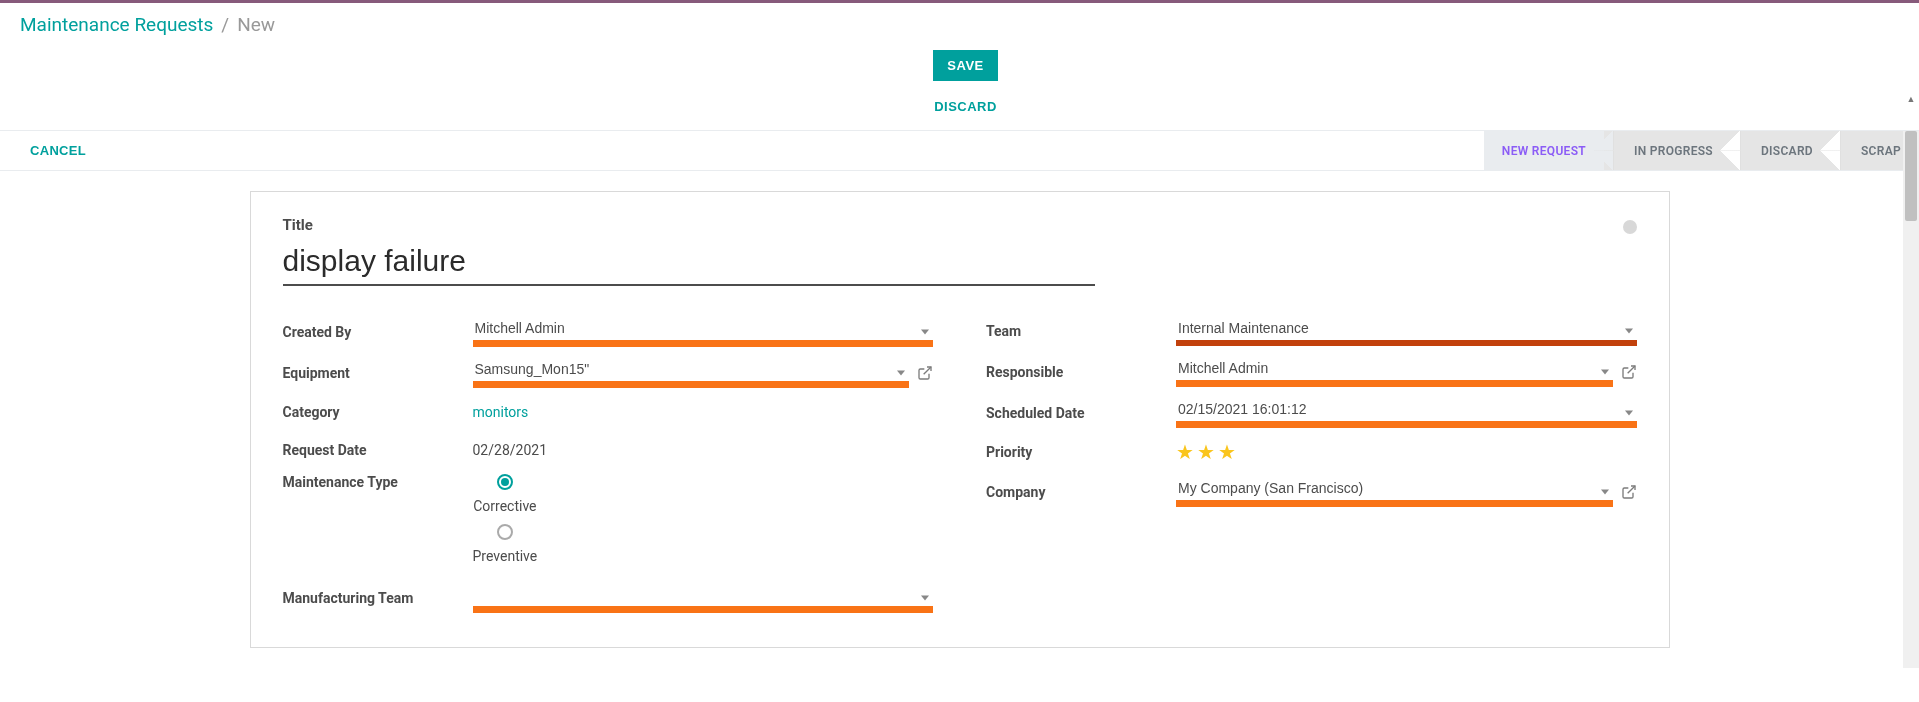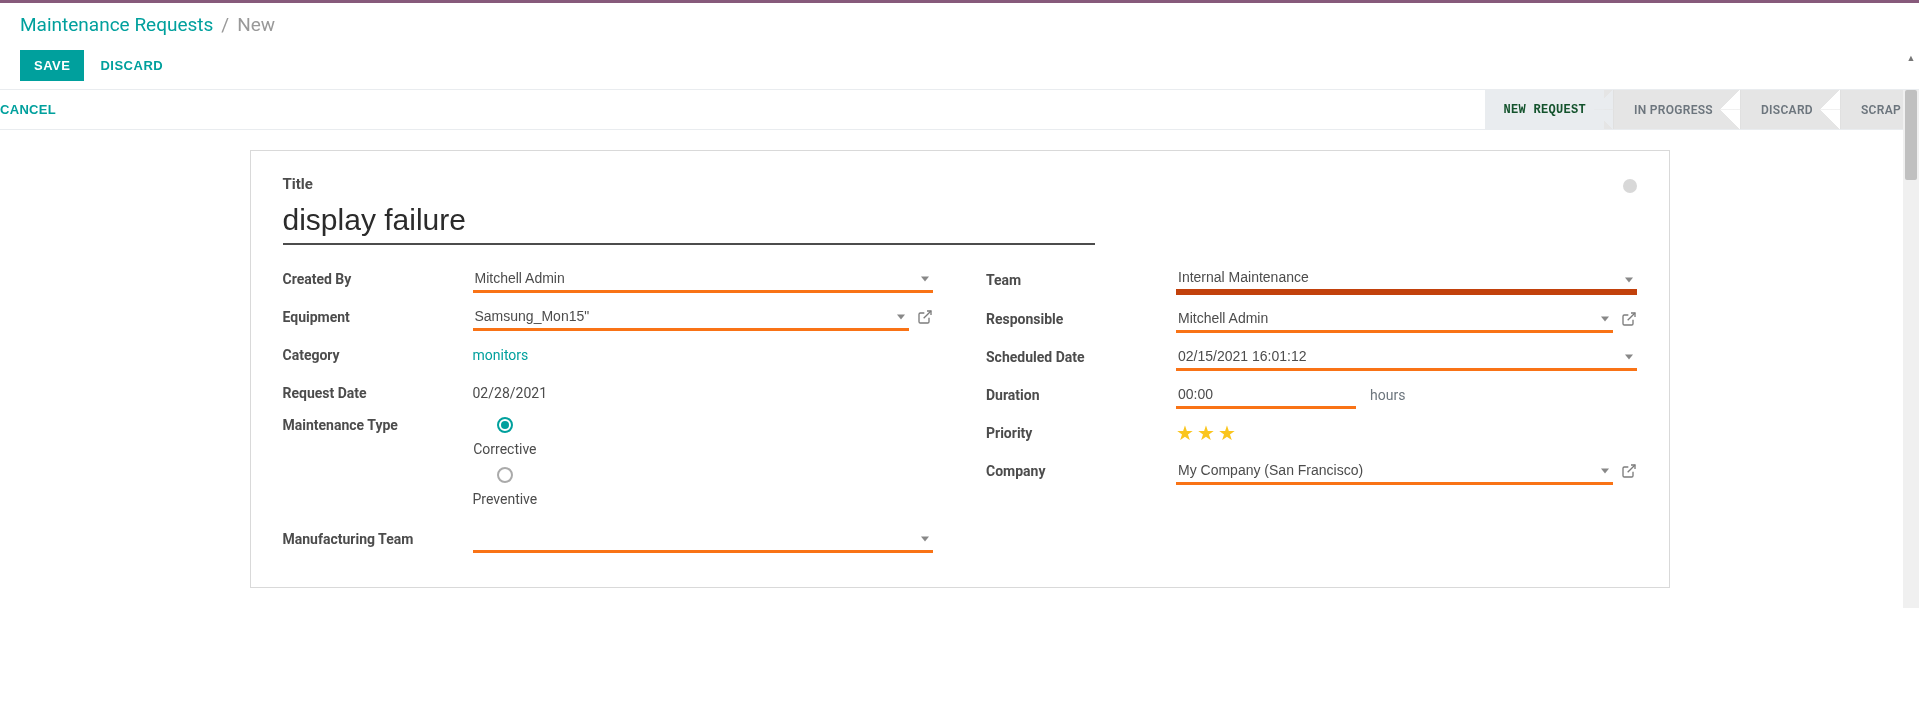--- a/index.html
+++ b/index.html
@@ -6,71 +6,71 @@
   body { font-family: -apple-system, BlinkMacSystemFont, "Segoe UI", Roboto, "Helvetica Neue", Arial, sans-serif; font-size: 14px; color: #4c4c4c; background: #fff; }
   
   .top-border { height: 3px; background: #875A7B; }
   
   .header { padding: 10px 8px 8px 20px; border-bottom: 1px solid #e9ecef; }
   .breadcrumbs { font-size: 19px; margin-bottom: 14px; display: flex; align-items: center; gap: 8px; }
   .breadcrumb-link { color: #00A09D; text-decoration: none; cursor: pointer; }
   .breadcrumb-sep { color: #999; }
   .breadcrumb-current { color: #999; }
   
-  .actions { display: flex; gap: 10px; align-items: center; }
+  .actions { display: flex; gap: 10px; align-items: center; flex-direction: column; }
   .btn-save { background: #00A09D; color: #fff; border: none; padding: 8px 14px; font-size: 13px; font-weight: 600; cursor: pointer; letter-spacing: 0.5px; }
   .btn-discard { color: #00A09D; background: none; border: none; font-size: 13px; font-weight: 600; cursor: pointer; letter-spacing: 0.5px; padding: 8px 6px; }
   
-  .subheader { display: flex; justify-content: space-between; align-items: stretch; border-bottom: 1px solid #e9ecef; height: 40px; }
+  .subheader { display: flex; justify-content: space-between; align-items: stretch; border-bottom: 1px solid #e9ecef; padding-left: 30px; height: 40px; }
   .cancel-btn { color: #00A09D; background: none; border: none; font-size: 13px; font-weight: 600; cursor: pointer; letter-spacing: 0.3px; align-self: center; }
   
   .status-bar { display: flex; align-items: stretch; }
   .status-step { display: flex; align-items: center; padding: 0 18px; font-size: 12px; font-weight: 600; letter-spacing: 0.3px; color: #6c757d; position: relative; cursor: pointer; background: #e5e5e5; }
   .status-step::after {
     content: ""; position: absolute; right: -10px; top: 0; bottom: 0; width: 20px;
     background: linear-gradient(135deg, transparent 50%, #e0e0e0 50%) top / 100% 50% no-repeat,
                 linear-gradient(45deg, transparent 50%, #e0e0e0 50%) bottom / 100% 50% no-repeat;
     z-index: 1;
   }
   .status-step .arrow-inner {
     content: ""; position: absolute; right: -9px; top: 0; bottom: 0; width: 20px;
     background: linear-gradient(135deg, transparent 50%, #fff 50%) top / 100% 50% no-repeat,
                 linear-gradient(45deg, transparent 50%, #fff 50%) bottom / 100% 50% no-repeat;
     z-index: 2;
   }
-  .status-step.active { background: #e9ecef; color: #14532d; font-family: Liberation Mono, monospace; }
+  .status-step.active { background: #e9ecef; color: #8b5cf6; }
   .status-step.active .arrow-inner {
     background: linear-gradient(135deg, transparent 50%, #e9ecef 50%) top / 100% 50% no-repeat,
                 linear-gradient(45deg, transparent 50%, #e9ecef 50%) bottom / 100% 50% no-repeat;
   }
   .status-step:last-child::after, .status-step:last-child .arrow-inner { display: none; }
   .status-step span { position: relative; z-index: 3; padding-left: 12px; }
   .status-step:first-child span { padding-left: 0; }
   
   .content-wrap { padding: 20px 30px 20px 30px; position: relative; }
   .scrollbar-fake { position: absolute; right: 0; top: 0; bottom: 0; width: 16px; background: #f0f0f0; }
   .scrollbar-thumb { position: absolute; left: 2px; right: 2px; top: 0; height: 90px; background: #c0c0c0; border-radius: 2px; }
   .scrollbar-up { position: absolute; top: -40px; left: 0; right: 0; height: 16px; text-align: center; font-size: 9px; color: #777; line-height: 16px; }
   
   .form-sheet { border: 1px solid #d9d9d9; padding: 24px 32px; background: #fff; max-width: 1420px; margin: 0 auto; min-height: 420px; position: relative; }
   
-  .title-section { margin-bottom: 20px; position: relative; }
+  .title-section { margin-bottom: 30px; position: relative; }
   .title-label { font-size: 15px; font-weight: 700; color: #4c4c4c; display: block; margin-bottom: 4px; }
   .title-input { font-size: 30px; border: none; border-bottom: 2px solid #4c4c4c; width: 60%; padding: 6px 0; color: #2b2b2b; outline: none; }
   .kanban-state { position: absolute; right: 0; top: 4px; width: 14px; height: 14px; border-radius: 50%; background: #d8d8d8; cursor: pointer; }
   
   .form-columns { display: flex; gap: 53px; }
   .form-col { flex: 1; }
   
   .form-row { display: flex; align-items: center; margin-bottom: 10px; min-height: 28px; }
   .form-label { width: 190px; font-size: 14px; font-weight: 700; color: #4c4c4c; flex-shrink: 0; }
   .form-field { flex: 1; display: flex; align-items: center; gap: 8px; }
   
   .select-field { flex: 1; position: relative; }
-  .select-input { width: 100%; border: none; border-bottom: 3px solid #f97316; padding: 4px 20px 4px 2px; font-size: 14px; color: #4c4c4c; outline: none; background: transparent; }
+  .select-input { width: 100%; border: none; border-bottom: 7px solid #f97316; padding: 4px 20px 4px 2px; font-size: 14px; color: #4c4c4c; outline: none; background: transparent; }
   .select-input.bolded { border-bottom: 6px solid #c2410c; }
   .caret { position: absolute; right: 4px; top: 50%; transform: translateY(-50%); width: 0; height: 0; border-left: 4px solid transparent; border-right: 4px solid transparent; border-top: 5px solid #888; pointer-events: none; }
   
   .ext-link { width: 16px; height: 16px; cursor: pointer; color: #7c7c7c; flex-shrink: 0; }
   .ext-link svg { width: 100%; height: 100%; }
   
   .link-value { color: #00A09D; font-size: 14px; cursor: pointer; }
   .text-value { color: #4c4c4c; font-size: 14px; }
   
   .radio-group { display: flex; flex-direction: column; gap: 10px; }
@@ -240,27 +240,20 @@
         <div class="form-row">
           <div class="form-label">Scheduled Date</div>
           <div class="form-field">
             <div class="select-field">
               <input class="select-input" type="text" value="02/15/2021 16:01:12" style="">
               <div class="caret"></div>
             </div>
           </div>
         </div>
 
-        <div class="form-row duration-row">
-          <div class="form-label">Duration</div>
-          <div class="form-field">
-            <input class="select-input" style="flex: 0 0 auto; width: 180px;" type="text" value="00:00">
-            <span class="hours-label">hours</span>
-          </div>
-        </div>
 
         <div class="form-row">
           <div class="form-label">Priority</div>
           <div class="form-field">
             <div class="stars">
               <span class="star">★</span>
               <span class="star">★</span>
               <span class="star">★</span>
             </div>
           </div>

